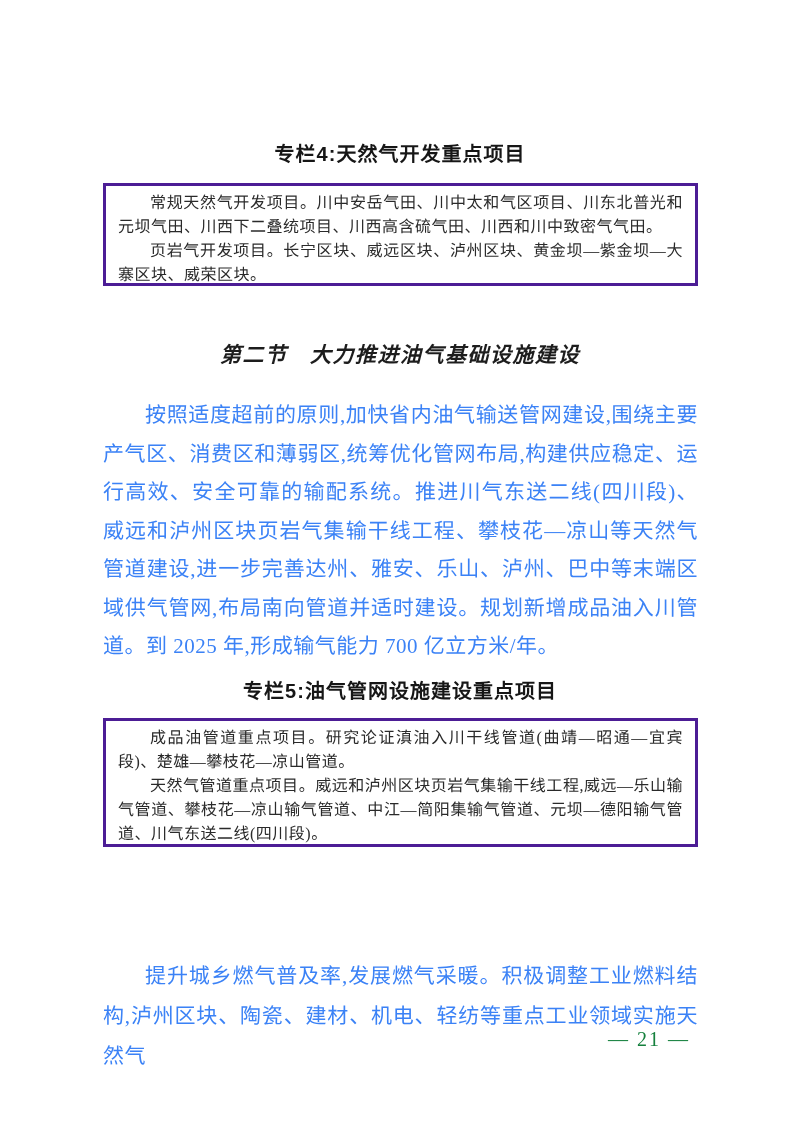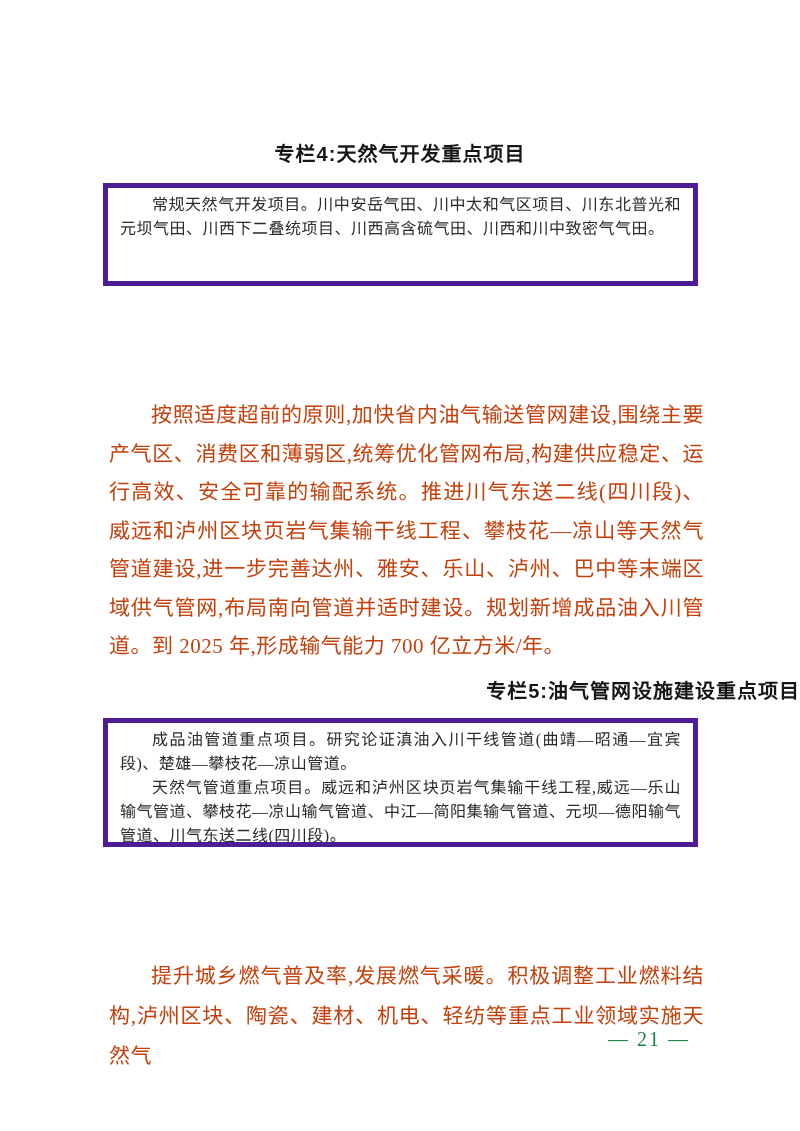--- a/index.html
+++ b/index.html
@@ -19,26 +19,26 @@
     left: 0;
     width: 100%;
     text-align: center;
     font-family: "Liberation Sans", "DejaVu Sans", sans-serif;
     font-weight: 700;
     font-size: 20px;
     letter-spacing: 1px;
     color: #161616;
   }
   #panel4-title { top: 122px; }
-  #panel5-title { top: 659px; text-align: right; }
+  #panel5-title { top: 659px; }
   .panel-box {
     position: absolute;
     left: 103px;
     width: 595px;
-    border: 5px solid #4c1d95;
+    border: 3px solid #4c1d95;
     background: #ffffff;
     padding: 5px 12px 4px 12px;
     font-size: 16px;
     line-height: 24px;
     letter-spacing: 0.5px;
     text-align: justify;
     color: #2a2a2a;
   }
   #panel4-box { top: 167px; height: 103px; }
   #panel5-box { top: 702px; height: 129px; }
@@ -52,27 +52,27 @@
     font-style: italic;
     font-weight: 700;
     font-size: 21px;
     letter-spacing: 1.5px;
     color: #1d1d1d;
   }
   #section2-heading { top: 322px; }
   #section3-heading { top: 887px; }
   .body-para {
     position: absolute;
-    left: 109px;
+    left: 103px;
     width: 595px;
     font-size: 21px;
     letter-spacing: 0.5px;
     text-indent: 2em;
     text-align: justify;
-    color: #c2410c;
+    color: #3b82f6;
   }
   #section2-body { top: 380px; line-height: 38.5px; }
   #section3-body { top: 940px; line-height: 40px; }
   .page-number {
     position: absolute;
     top: 1012px;
     right: 110px;
     font-size: 20px;
     letter-spacing: 2px;
     color: #15803d;
@@ -81,22 +81,24 @@
 </style>
 </head>
 <body>
 
 <div class="page">
 
   <div class="panel-title" id="panel4-title">专栏4:天然气开发重点项目</div>
 
   <div class="panel-box" id="panel4-box">
     <p>常规天然气开发项目。川中安岳气田、川中太和气区项目、川东北普光和元坝气田、川西下二叠统项目、川西高含硫气田、川西和川中致密气气田。</p>
+    <p>页岩气开发项目。长宁区块、威远区块、泸州区块、黄金坝—紫金坝—大寨区块、威荣区块。</p>
   </div>
 
+  <div class="section-heading" id="section2-heading">第二节　大力推进油气基础设施建设</div>
 
   <p class="body-para" id="section2-body">按照适度超前的原则,加快省内油气输送管网建设,围绕主要产气区、消费区和薄弱区,统筹优化管网布局,构建供应稳定、运行高效、安全可靠的输配系统。推进川气东送二线(四川段)、威远和泸州区块页岩气集输干线工程、攀枝花—凉山等天然气管道建设,进一步完善达州、雅安、乐山、泸州、巴中等末端区域供气管网,布局南向管道并适时建设。规划新增成品油入川管道。到 2025 年,形成输气能力 700 亿立方米/年。</p>
 
   <div class="panel-title" id="panel5-title">专栏5:油气管网设施建设重点项目</div>
 
   <div class="panel-box" id="panel5-box">
     <p>成品油管道重点项目。研究论证滇油入川干线管道(曲靖—昭通—宜宾段)、楚雄—攀枝花—凉山管道。</p>
     <p>天然气管道重点项目。威远和泸州区块页岩气集输干线工程,威远—乐山输气管道、攀枝花—凉山输气管道、中江—简阳集输气管道、元坝—德阳输气管道、川气东送二线(四川段)。</p>
   </div>
 

